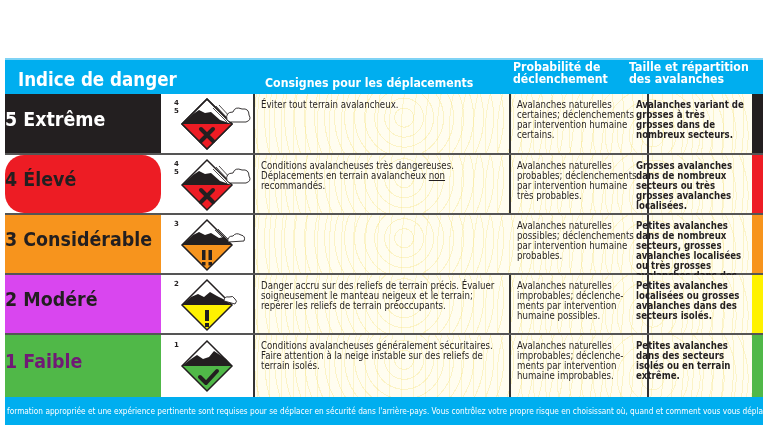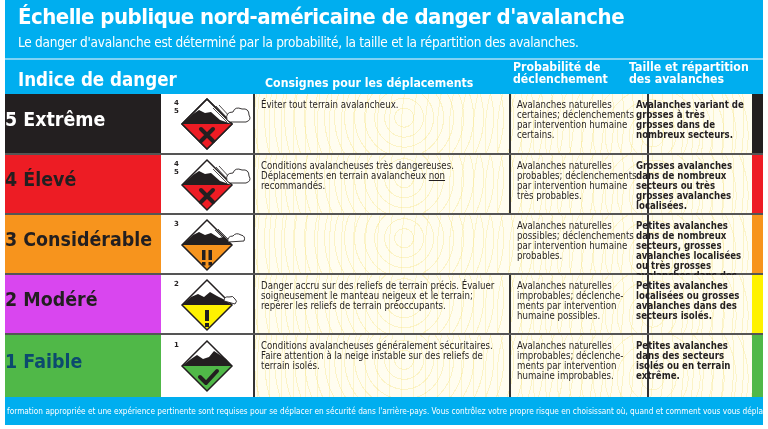--- a/index.html
+++ b/index.html
@@ -83,24 +83,20 @@
       background: #00aeef; color: #ffffff; font-size: 8.6px;
       display: flex; align-items: center; justify-content: center; white-space: nowrap;
     }
     .footer span { display: inline-block; transform: scaleX(0.86); }
   </style>
 </head>
 <body>
 
 <div class="page">
 
-  <div class="title-band">
-    <div class="title">Échelle publique nord-américaine de danger d'avalanche</div>
-    <div class="subtitle">Le danger d'avalanche est déterminé par la probabilité, la taille et la répartition des avalanches.</div>
-  </div>
   <div class="sep"></div>
 
   <div class="head-band">
     <div class="h-index">Indice de danger</div>
     <div class="h-cons">Consignes pour les déplacements</div>
     <div class="h-prob">
       <div>Probabilité de</div>
       <div>déclenchement</div>
     </div>
     <div class="h-size">
@@ -135,21 +131,21 @@
       <div class="cell c-prob">
           <span class="txt">Avalanches naturelles certaines; déclenchements par intervention humaine certains.</span>
         </div>
       <div class="cell c-size">
           <span class="txt">Avalanches variant de grosses à très grosses dans de nombreux secteurs.</span>
         </div>
       <div class="strip" style="background:#231f20;"></div>
     </div>
 
     <div class="row" style="top:61px;height:60px;">
-      <div class="level" style="background:#ed1c24;color:#231f20;">
+      <div class="level" style="background:#ed1c24;color:#231f20;border-radius:19px;">
           <span>4 Élevé</span>
         </div>
       <div class="icon-cell">
         <svg width="80" height="56" viewBox="0 0 80 56">
           <text x="3" y="9" font-size="7" font-family="DejaVu Sans, sans-serif" font-weight="bold" fill="#231f20">4</text>
           <text x="3" y="17" font-size="7" font-family="DejaVu Sans, sans-serif" font-weight="bold" fill="#231f20">5</text>
           <polygon points="36,3 61,28 36,53 11,28" fill="#ffffff"></polygon>
           <polygon points="11,28 61,28 36,53" fill="#ed1c24"></polygon>
           <polygon points="11,28 22,18 28,14 34,17 40,16 49,24 61,28" fill="#231f20"></polygon>
           <polygon points="36,3 61,28 36,53 11,28" fill="none" stroke="#231f20" stroke-width="1.5"></polygon>
@@ -226,21 +222,21 @@
       <div class="cell c-prob">
           <span class="txt">Avalanches naturelles improbables; déclenche-ments par intervention humaine possibles.</span>
         </div>
       <div class="cell c-size">
           <span class="txt">Petites avalanches localisées ou grosses avalanches dans des secteurs isolés.</span>
         </div>
       <div class="strip" style="background:#fff200;"></div>
     </div>
 
     <div class="row" style="top:241px;height:62px;border-bottom:none;">
-      <div class="level" style="background:#50b848;color:#0c4a6e;">
+      <div class="level" style="background:#50b848;color:#701a75;">
           <span>1 Faible</span>
         </div>
       <div class="icon-cell">
         <svg width="80" height="58" viewBox="0 0 80 58">
           <text x="3" y="10" font-size="7" font-family="DejaVu Sans, sans-serif" font-weight="bold" fill="#231f20">1</text>
           <polygon points="36,4 61,29 36,54 11,29" fill="#ffffff"></polygon>
           <polygon points="11,29 61,29 36,54" fill="#50b848"></polygon>
           <polygon points="11,29 20,22 26,18 32,22 38,20 43,14 49,18 55,22 61,29" fill="#231f20"></polygon>
           <polygon points="36,4 61,29 36,54 11,29" fill="none" stroke="#231f20" stroke-width="1.5"></polygon>
           <path d="M29,40 L35,46 L46,34" stroke="#231f20" stroke-width="4" fill="none" stroke-linecap="round" stroke-linejoin="round"></path>

